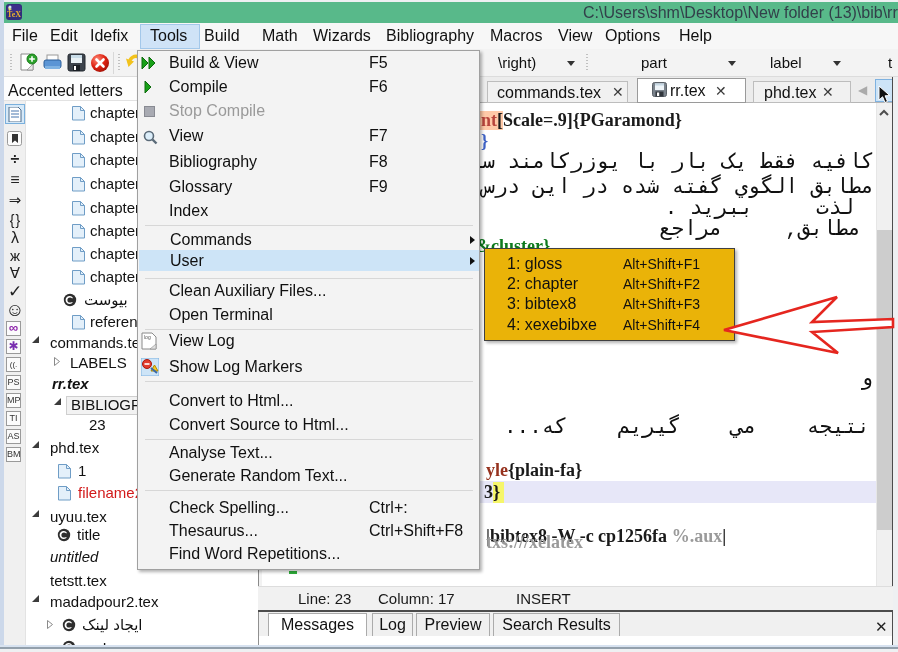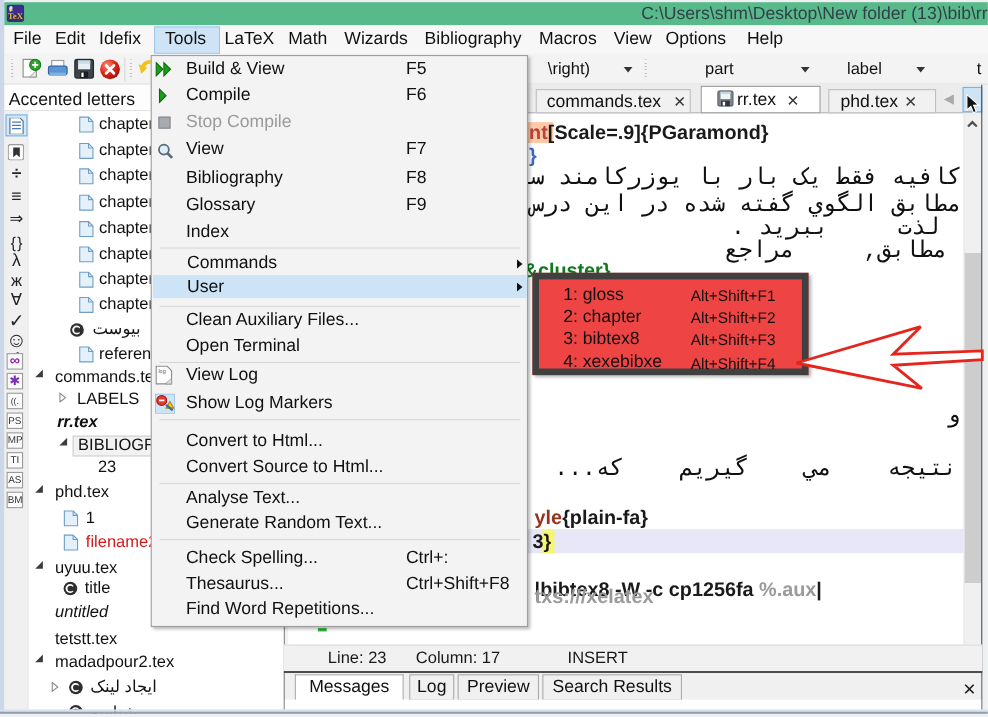--- a/index.html
+++ b/index.html
@@ -33,42 +33,42 @@
 
 #edarea{left:258px;top:77px;width:635px;height:568px;background:#fff;}
 #tabbar{left:258px;top:77px;width:635px;height:26px;background:#ececec;border-bottom:1px solid #b6b6b6;box-sizing:border-box;}
 .tab{position:absolute;background:#f1f1f1;border:1px solid #bdbdbd;box-sizing:border-box;font-size:16px;color:#111;}
 .tabx{position:absolute;font-size:14px;color:#3a3a3a;}
 #rightborder{left:892px;top:77px;width:1px;height:568px;background:#4c4c4c;}
 #scrollv{left:876px;top:103px;width:16px;height:506px;background:#f0f0f0;border-left:1px solid #e6e6e6;box-sizing:border-box;}
 #thumbv{left:877px;top:230px;width:15px;height:300px;background:#cdcdcd;}
 .chev{position:absolute;width:10px;height:10px;}
 
-.cline{position:absolute;font-family:Liberation Sans, sans-serif;font-weight:bold;font-size:18px;line-height:20px;white-space:pre;color:#1a1a1a;}
+.cline{position:absolute;font-family:Liberation Serif, serif;font-weight:bold;font-size:18px;line-height:20px;white-space:pre;color:#1a1a1a;}
 .fa{position:absolute;direction:rtl;font-size:21px;line-height:22px;white-space:pre;color:#101010;font-family:Liberation Mono, monospace;}
 #curline{left:264px;top:481px;width:612px;height:22px;background:#e7e7f8;}
 
 #statusbar{left:258px;top:586px;width:635px;height:24px;background:#f1f1f1;border-top:1px solid #ddd;box-sizing:border-box;}
 .stxt{position:absolute;top:590px;font-size:15px;color:#191919;}
 #msgtopline{left:258px;top:610px;width:635px;height:2px;background:#4c4c4c;}
 #msgpanel{left:258px;top:612px;width:634px;height:33px;background:#f0f0f0;border-left:1px solid #909090;box-sizing:border-box;}
 .btab{position:absolute;top:613px;height:24px;background:#f0f0f0;border:1px solid #ababab;box-sizing:border-box;font-size:16px;line-height:22px;text-align:center;color:#111;}
 #msgwhite{left:259px;top:636px;width:633px;height:9px;background:#fff;}
 
 #bline1{left:0px;top:645px;width:898px;height:2px;background:#d7e2f0;}
 #bline2{left:0px;top:647px;width:898px;height:2px;background:#93a0ac;}
 #bline3{left:0px;top:649px;width:898px;height:3px;background:#eef0f2;}
 
 #menu{left:137px;top:50px;width:343px;height:520px;background:#f3f3f3;border:1px solid #a0a0a0;box-sizing:border-box;box-shadow:2px 2px 3px rgba(0,0,0,0.3);z-index:50;}
 .mrow{position:absolute;left:1px;width:340px;height:22px;}
 .mtext{position:absolute;left:31px;font-size:16px;line-height:22px;color:#101010;white-space:pre;}
 .mshort{position:absolute;left:231px;font-size:16px;line-height:22px;color:#101010;white-space:pre;}
 .msep{position:absolute;left:7px;width:328px;height:1px;background:#d7d7d7;}
 .marrow{position:absolute;left:331px;top:7px;width:0;height:0;border-top:4px solid transparent;border-bottom:4px solid transparent;border-left:5px solid #101010;}
-#submenu{left:484px;top:248px;width:251px;height:93px;background:#ef4444;border:6px solid #404040;box-sizing:border-box;box-shadow:2px 2px 3px rgba(0,0,0,0.3);z-index:60;}
+#submenu{left:484px;top:248px;width:251px;height:93px;background:#eab308;border:1px solid #404040;box-sizing:border-box;box-shadow:2px 2px 3px rgba(0,0,0,0.3);z-index:60;}
 .srow{position:absolute;left:22px;font-size:16px;line-height:20px;color:#101010;white-space:pre;}
 .sshort{position:absolute;left:138px;font-size:14px;line-height:20px;color:#101010;white-space:pre;}
 #redarrow{z-index:70;}
 #cursor{z-index:80;}
 </style>
 </head>
 <body>
 <div id="win">
 
 <div class="abs" id="lborder"></div>
@@ -80,21 +80,21 @@
  <circle cx="4" cy="3" r="1.5" fill="#cfe6f0"></circle>
  <text x="8" y="13" font-size="8" font-weight="bold" fill="#e8b030" text-anchor="middle" font-family="Liberation Serif">TeX</text>
 </svg>
 <div class="txt" id="title">C:\Users\shm\Desktop\New folder (13)\bib\rr.</div>
 <div class="abs" id="menubar">
  <div class="abs" id="toolshl"></div>
  <span class="mitem" style="left:8px">File</span>
  <span class="mitem" style="left:46px">Edit</span>
  <span class="mitem" style="left:86px">Idefix</span>
  <span class="mitem" style="left:146px">Tools</span>
- <span class="mitem" style="left:200px">LaTeX</span>
+ <span class="mitem" style="left:200px">Build</span>
  <span class="mitem" style="left:258px">Math</span>
  <span class="mitem" style="left:309px">Wizards</span>
  <span class="mitem" style="left:382px">Bibliography</span>
  <span class="mitem" style="left:486px">Macros</span>
  <span class="mitem" style="left:554px">View</span>
  <span class="mitem" style="left:601px">Options</span>
  <span class="mitem" style="left:675px">Help</span>
 </div>
 <div class="abs" id="toolbar">
  <div class="grip" style="left:6px"></div>

